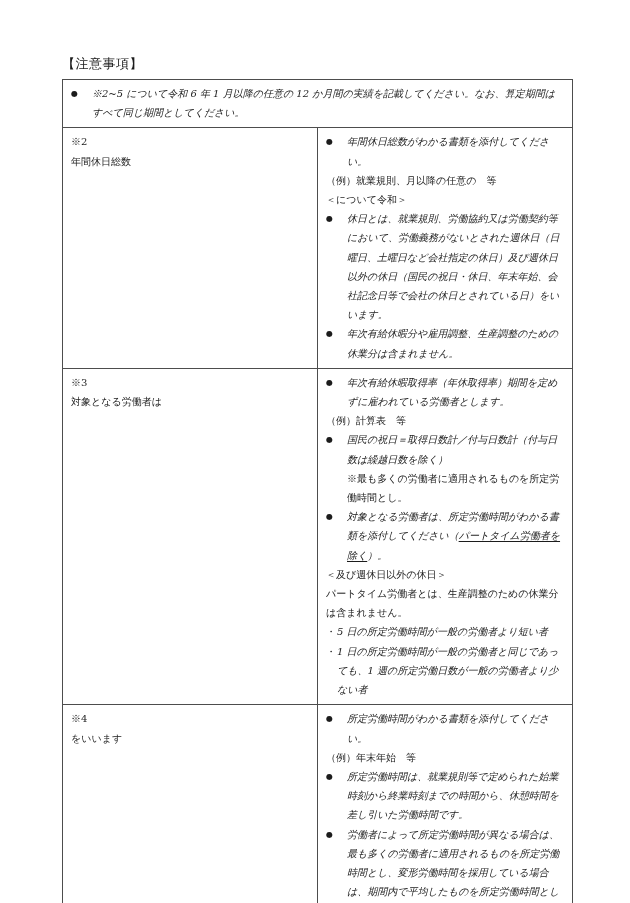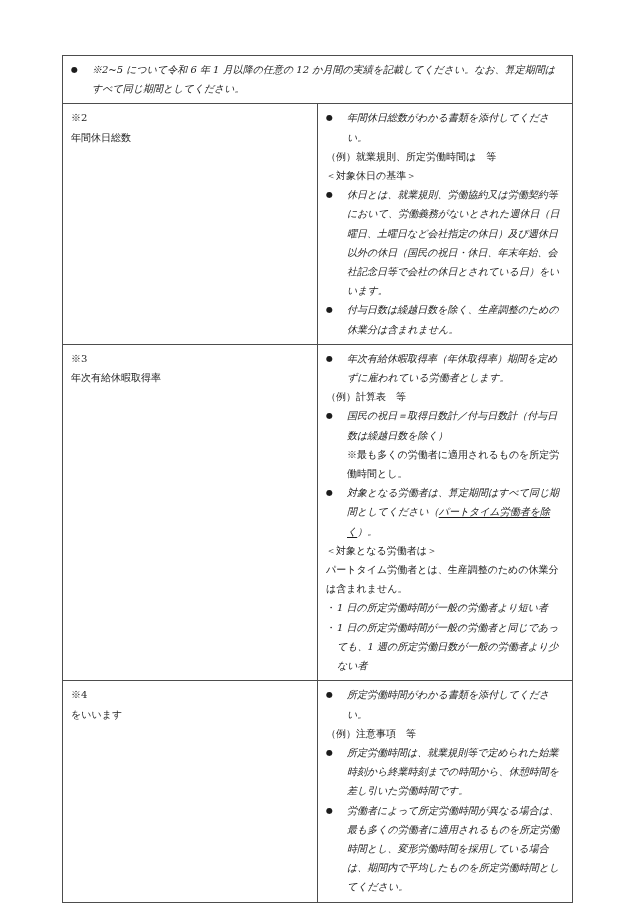--- a/index.html
+++ b/index.html
@@ -57,95 +57,96 @@
   .para-subnote { padding-left: 21px; }
   .u { text-decoration: underline; text-underline-offset: 2px; }
   .row-id { }
   .row-label { }
 </style>
 </head>
 <body>
 
 <div class="page">
   <div class="doc">
+    <h1 class="page-title">【注意事項】</h1>
     <table class="notes">
       <tbody>
         <tr>
           <td colspan="2" class="note-cell">
             <div class="para para-bullet">
               <span class="marker bullet-marker">●</span>
               <span class="ptext">※2~5 について令和 6 年 1 月以降の任意の 12 か月間の実績を記載してください。なお、算定期間はすべて同じ期間としてください。</span>
             </div>
           </td>
         </tr>
       <tr>
             <td class="label-cell">
               <div class="row-id">※2</div>
               <div class="row-label">年間休日総数</div>
             </td>
             <td class="content-cell">
               <div class="para para-bullet">
                 <span class="marker bullet-marker">●</span>
                 <span class="ptext"><span>年間休日総数がわかる書類を添付してください。</span></span>
               </div>
-              <div class="para para-plain"><span>（例）就業規則、所定労働時間は　等</span></div>
-              <div class="para para-plain"><span>＜対象休日の基準＞</span></div>
+              <div class="para para-plain"><span>（例）就業規則、月以降の任意の　等</span></div>
+              <div class="para para-plain"><span>＜について令和＞</span></div>
               <div class="para para-bullet">
                 <span class="marker bullet-marker">●</span>
                 <span class="ptext"><span>休日とは、就業規則、労働協約又は労働契約等において、労働義務がないとされた週休日（日曜日、土曜日など会社指定の休日）及び週休日以外の休日（国民の祝日・休日、年末年始、会社記念日等で会社の休日とされている日）をいいます。</span></span>
               </div>
               <div class="para para-bullet">
                 <span class="marker bullet-marker">●</span>
-                <span class="ptext"><span>付与日数は繰越日数を除く、生産調整のための休業分は含まれません。</span></span>
+                <span class="ptext"><span>年次有給休暇分や雇用調整、生産調整のための休業分は含まれません。</span></span>
               </div>
             </td>
           </tr>
           <tr>
             <td class="label-cell">
               <div class="row-id">※3</div>
-              <div class="row-label">年次有給休暇取得率</div>
+              <div class="row-label">対象となる労働者は</div>
             </td>
             <td class="content-cell">
               <div class="para para-bullet">
                 <span class="marker bullet-marker">●</span>
                 <span class="ptext"><span>年次有給休暇取得率（年休取得率）期間を定めずに雇われている労働者とします。</span></span>
               </div>
               <div class="para para-plain"><span>（例）計算表　等</span></div>
               <div class="para para-bullet">
                 <span class="marker bullet-marker">●</span>
                 <span class="ptext"><span>国民の祝日＝取得日数計／付与日数計（付与日数は繰越日数を除く）</span></span>
               </div>
               <div class="para para-subnote"><span>※最も多くの労働者に適用されるものを所定労働時間とし。</span></div>
               <div class="para para-bullet">
                 <span class="marker bullet-marker">●</span>
-                <span class="ptext"><span>対象となる労働者は、算定期間はすべて同じ期間としてください（</span><span class="u">パートタイム労働者を除く</span><span>）。</span></span>
+                <span class="ptext"><span>対象となる労働者は、所定労働時間がわかる書類を添付してください（</span><span class="u">パートタイム労働者を除く</span><span>）。</span></span>
               </div>
-              <div class="para para-plain"><span>＜対象となる労働者は＞</span></div>
+              <div class="para para-plain"><span>＜及び週休日以外の休日＞</span></div>
               <div class="para para-plain"><span>パートタイム労働者とは、生産調整のための休業分は含まれません。</span></div>
               <div class="para para-dot">
                 <span class="marker dot-marker">・</span>
-                <span class="ptext"><span>1 日の所定労働時間が一般の労働者より短い者</span></span>
+                <span class="ptext"><span>5 日の所定労働時間が一般の労働者より短い者</span></span>
               </div>
               <div class="para para-dot">
                 <span class="marker dot-marker">・</span>
                 <span class="ptext"><span>1 日の所定労働時間が一般の労働者と同じであっても、1 週の所定労働日数が一般の労働者より少ない者</span></span>
               </div>
             </td>
           </tr>
           <tr>
             <td class="label-cell">
               <div class="row-id">※4</div>
               <div class="row-label">をいいます</div>
             </td>
             <td class="content-cell">
               <div class="para para-bullet">
                 <span class="marker bullet-marker">●</span>
                 <span class="ptext"><span>所定労働時間がわかる書類を添付してください。</span></span>
               </div>
-              <div class="para para-plain"><span>（例）注意事項　等</span></div>
+              <div class="para para-plain"><span>（例）年末年始　等</span></div>
               <div class="para para-bullet">
                 <span class="marker bullet-marker">●</span>
                 <span class="ptext"><span>所定労働時間は、就業規則等で定められた始業時刻から終業時刻までの時間から、休憩時間を差し引いた労働時間です。</span></span>
               </div>
               <div class="para para-bullet">
                 <span class="marker bullet-marker">●</span>
                 <span class="ptext"><span>労働者によって所定労働時間が異なる場合は、最も多くの労働者に適用されるものを所定労働時間とし、変形労働時間を採用している場合は、期間内で平均したものを所定労働時間としてください。</span></span>
               </div>
             </td>
           </tr>

